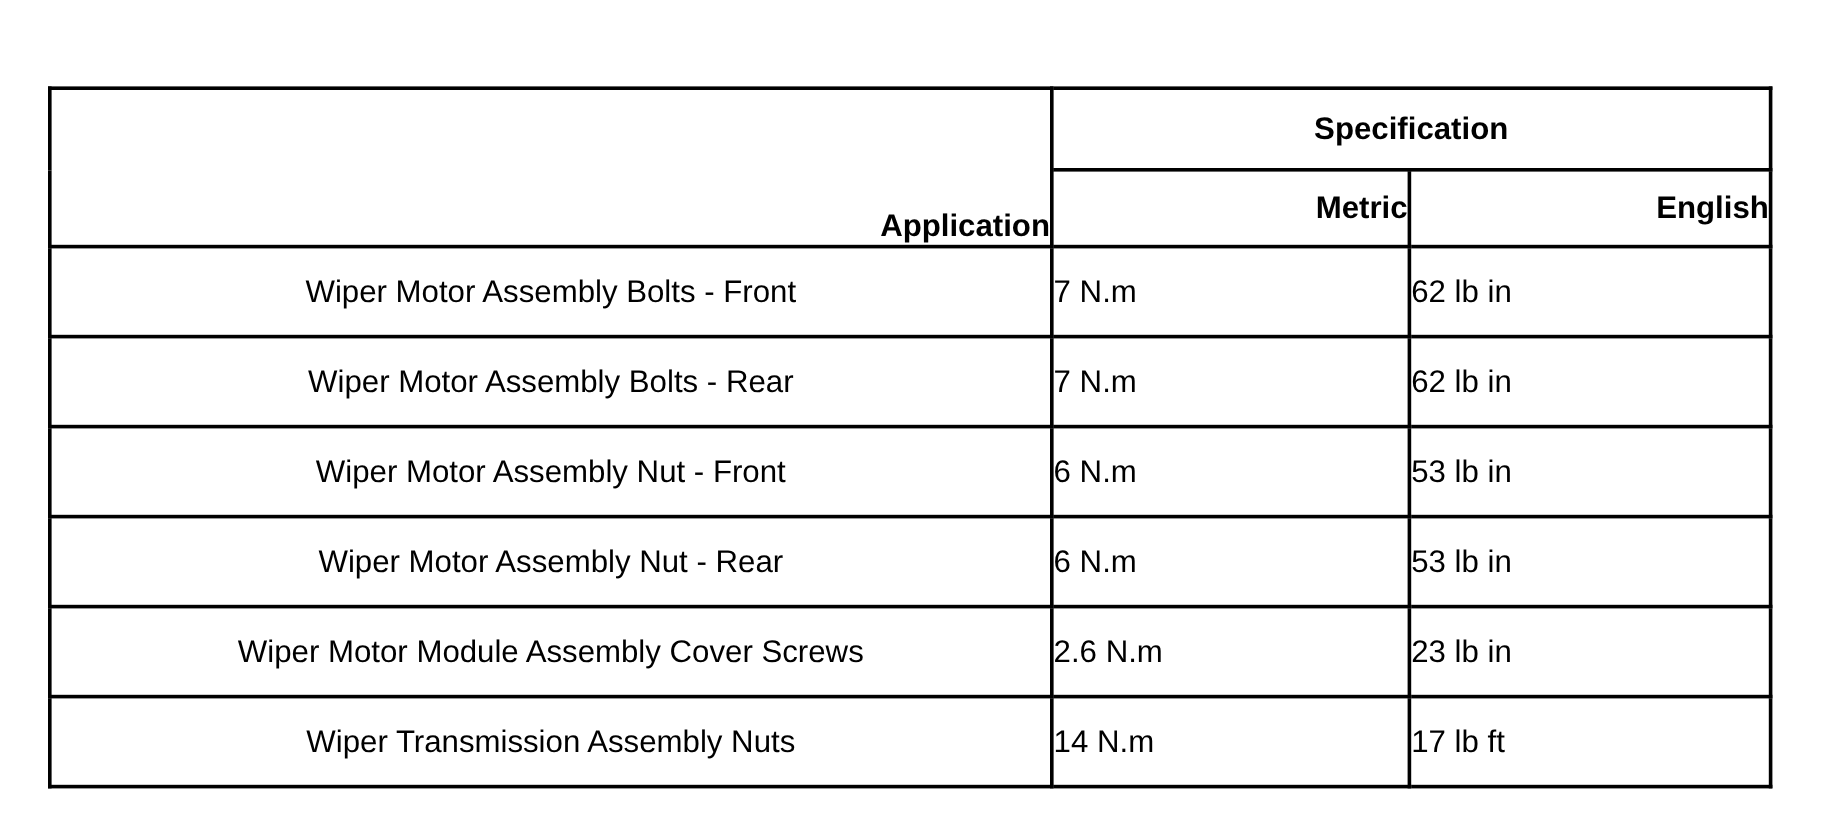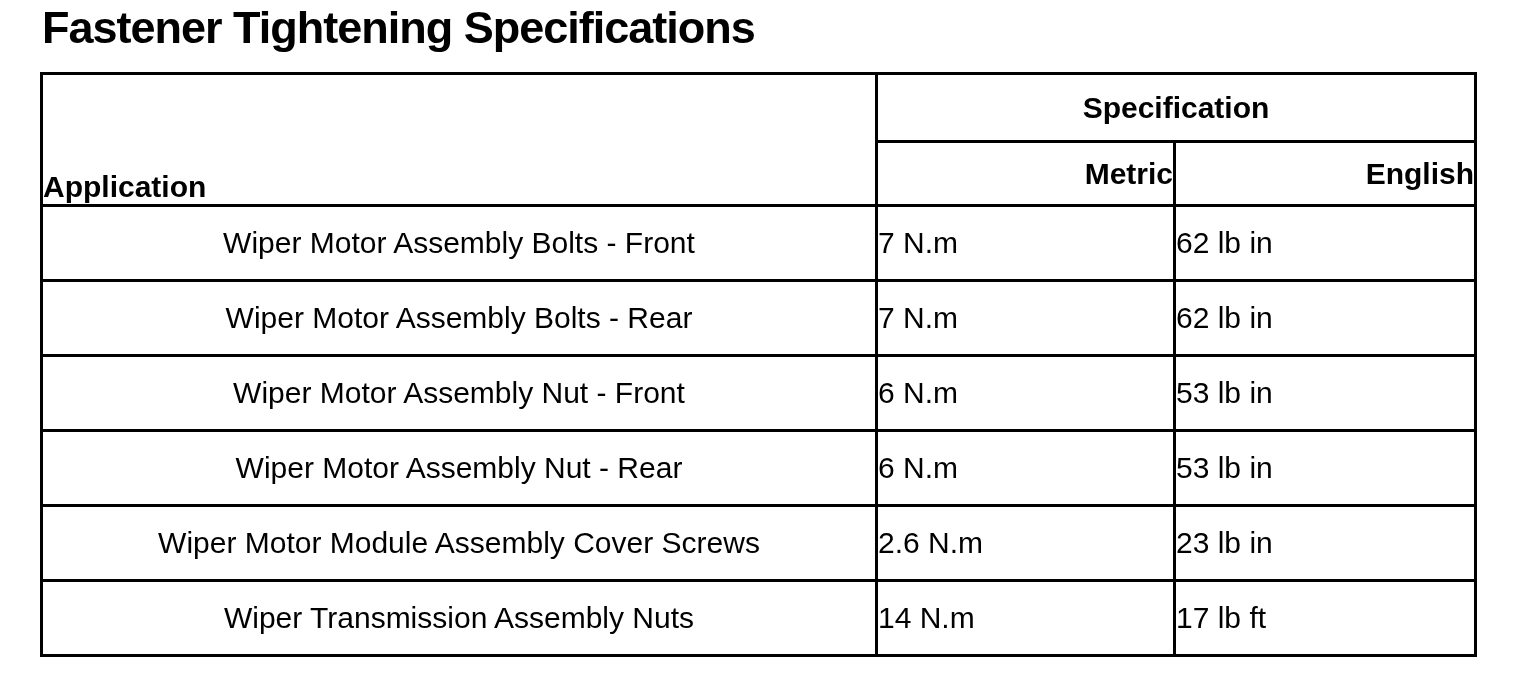--- a/index.html
+++ b/index.html
@@ -33,40 +33,40 @@
     left: 40px;
     top: 72px;
     border-collapse: collapse;
     table-layout: fixed;
     width: 1434px;
     background: #ffffff;
   }
   table.spec-table th,
   table.spec-table td {
     border: 3px solid #000000;
-    font-size: 30px;
+    font-size: 26px;
     padding: 0;
     background: #ffffff;
   }
   col.col-application { width: 835px; }
   col.col-metric      { width: 298px; }
   col.col-english     { width: 301px; }
 
   tr.header-row-1 { height: 68px; }
   tr.header-row-2 { height: 64px; }
   tr.data-row     { height: 75px; }
 
   th.spec-header {
     font-weight: bold;
     text-align: center;
     vertical-align: middle;
   }
   th.application-header {
     font-weight: bold;
-    text-align: left;
+    text-align: right;
     vertical-align: bottom;
     padding-bottom: 18px;
   }
   th.sub-header {
     font-weight: bold;
     text-align: right;
     vertical-align: middle;
   }
   td.application-cell {
     text-align: center;
@@ -78,21 +78,20 @@
     text-align: left;
     vertical-align: middle;
     font-weight: normal;
   }
 </style>
 </head>
 <body>
 
 <div class="page">
 
-  <h1 class="doc-title">Fastener Tightening Specifications</h1>
 
   <table class="spec-table">
     <colgroup>
       <col class="col-application">
       <col class="col-metric">
       <col class="col-english">
     </colgroup>
     <thead>
       <tr class="header-row-1">
         <th class="application-header" rowspan="2">Application</th>

